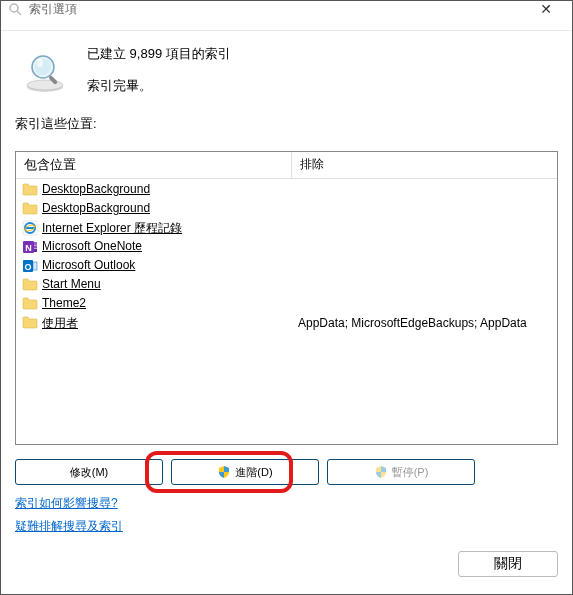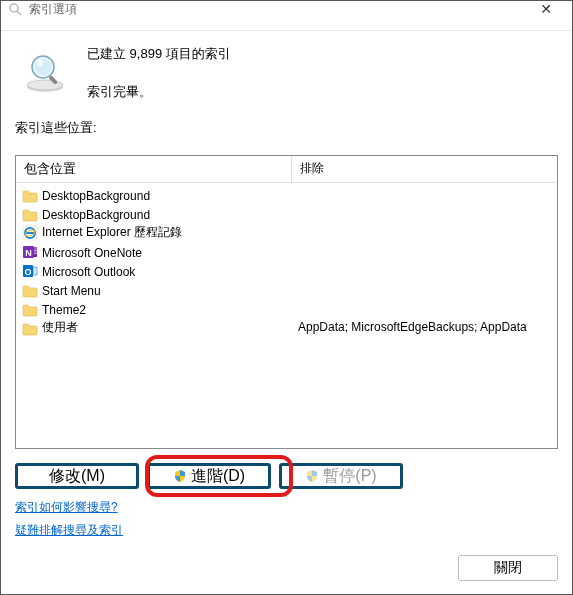--- a/index.html
+++ b/index.html
@@ -58,21 +58,21 @@
       padding-left: 6px;
     }
     .magnifier-icon {
       width: 48px;
       height: 48px;
       margin-top: 6px;
     }
     .status-text {
       padding-top: 2px;
     }
-    .status-line1 { margin-bottom: 20px; font-size: 13px; text-align: right; }
+    .status-line1 { margin-bottom: 14px; font-size: 13px; text-align: right; }
     .status-line2 { font-size: 13px; }
     .section-label {
       font-size: 13px;
       margin-bottom: 18px;
     }
     .locations-box {
       border: 1px solid #888;
       height: 294px;
       display: flex;
       flex-direction: column;
@@ -102,55 +102,56 @@
       width: 276px;
       border-right: 1px solid transparent;
       padding: 2px 0;
     }
     .col-right {
       flex: 1;
       padding: 2px 0;
     }
     .loc-item {
       display: flex;
-      align-items: flex-end;
+      align-items: flex-start;
       padding: 1px 6px;
       font-size: 12px;
       gap: 4px;
       height: 19px;
+      text-decoration: underline;
     }
     .folder-icon { width: 16px; height: 14px; flex-shrink: 0; }
     .ie-icon { width: 16px; height: 16px; flex-shrink: 0; }
     .onenote-icon { width: 16px; height: 16px; flex-shrink: 0; }
     .outlook-icon { width: 16px; height: 16px; flex-shrink: 0; }
     .excl-text {
       padding: 1px 6px;
       font-size: 12px;
       height: 19px;
       line-height: 17px;
     }
     .button-row {
       display: flex;
       gap: 8px;
       margin-bottom: 10px;
       position: relative;
     }
     .btn {
       height: 26px;
-      border: 3px solid #0c4a6e;
+      border: 1px solid #0c4a6e;
       background: #fff;
       border-radius: 3px;
-      font-size: 16px;
+      font-size: 11px;
       font-family: inherit;
       cursor: pointer;
       display: flex;
       align-items: center;
       justify-content: center;
       gap: 4px;
-      width: 124px;
+      width: 148px;
     }
     .btn.disabled { color: #999; cursor: default; }
     .shield-icon { width: 14px; height: 14px; }
     .highlight-ring {
       position: absolute;
       border: 4px solid #e21a1a;
       border-radius: 12px;
       pointer-events: none;
     }
     .links {

